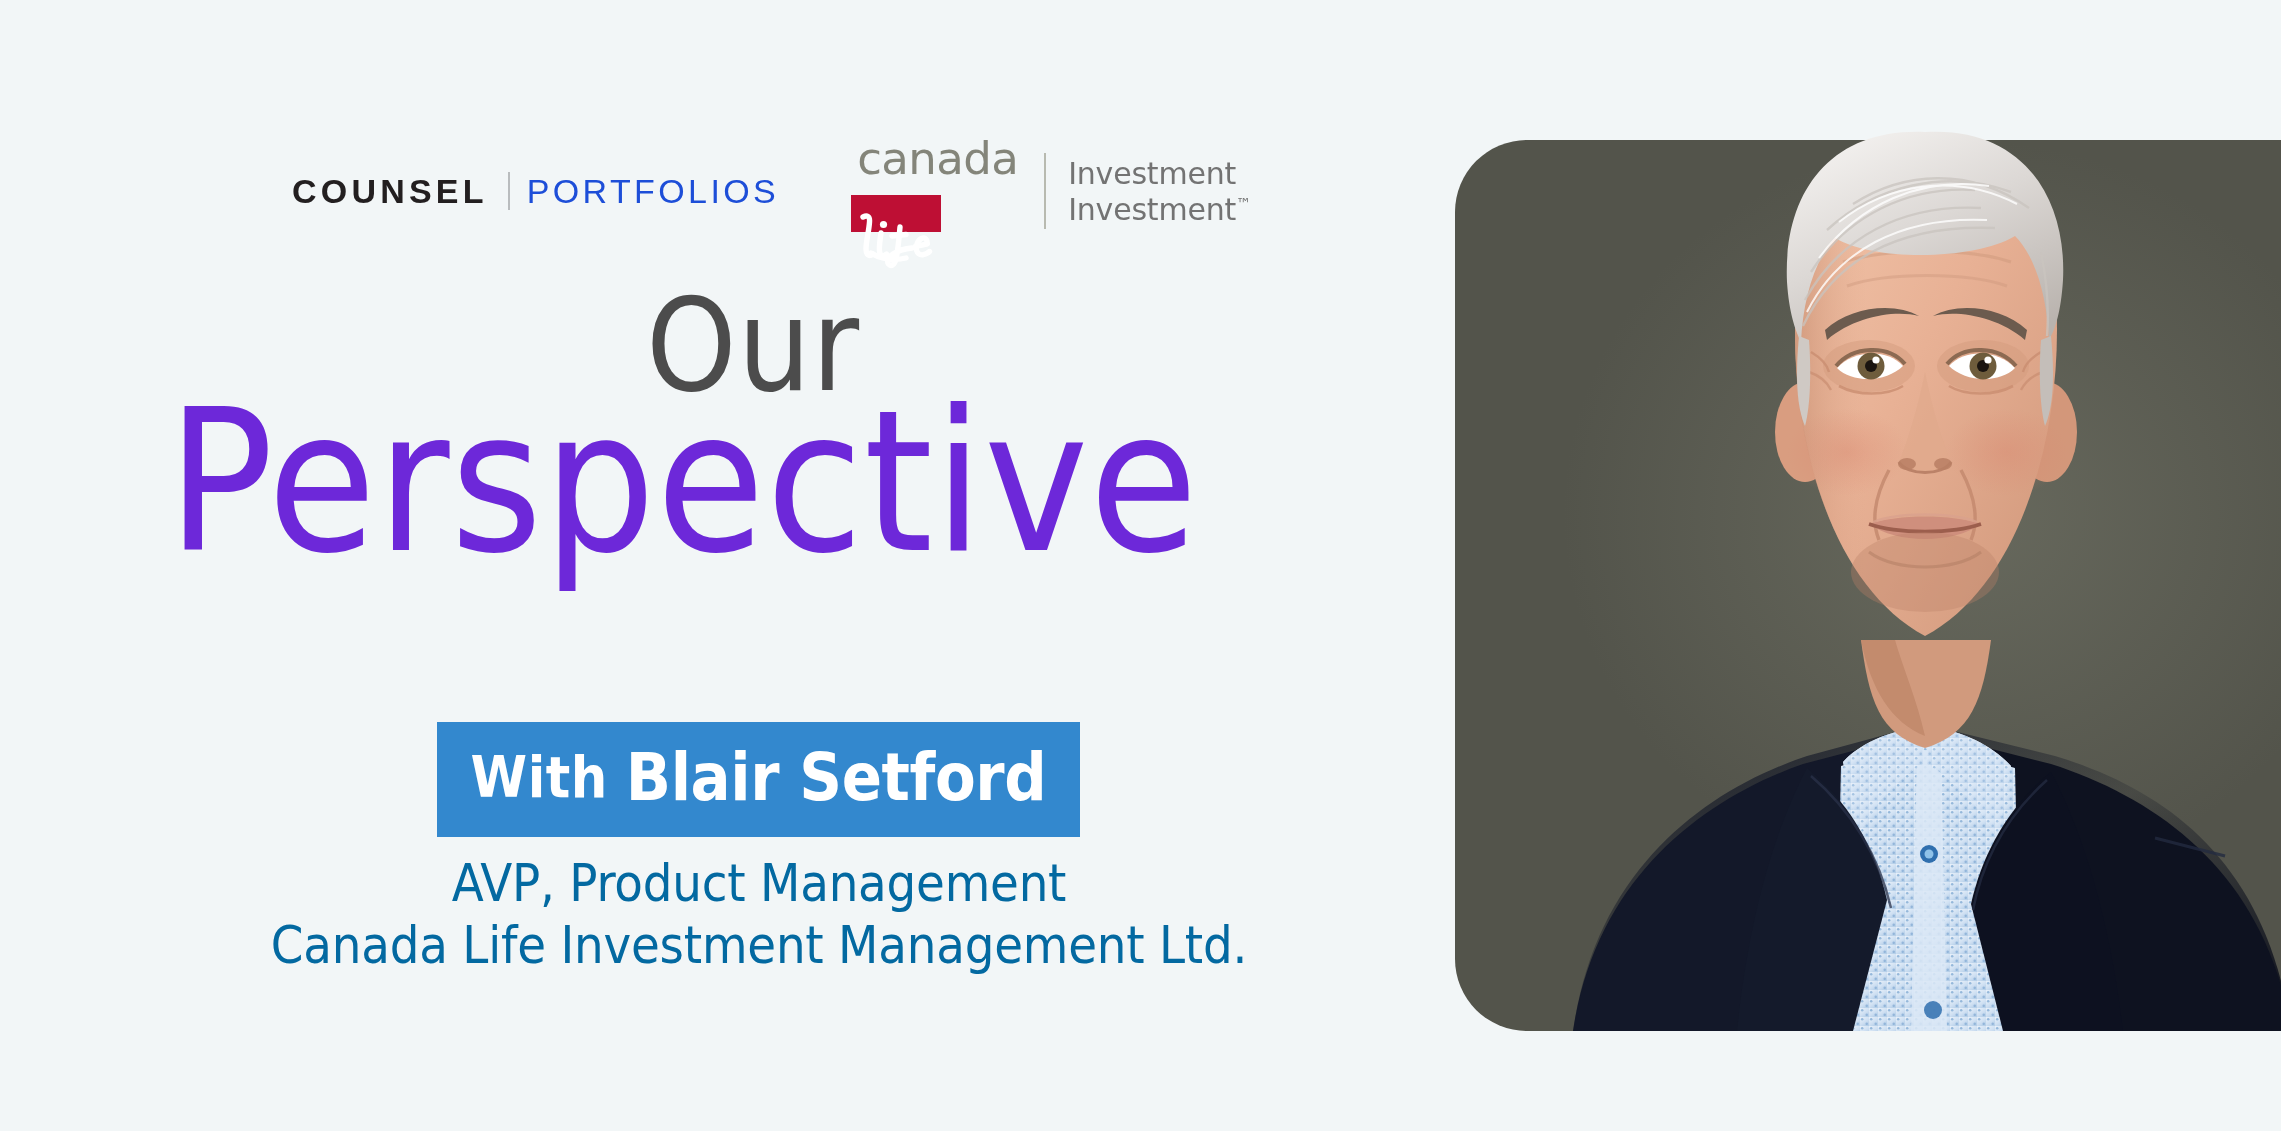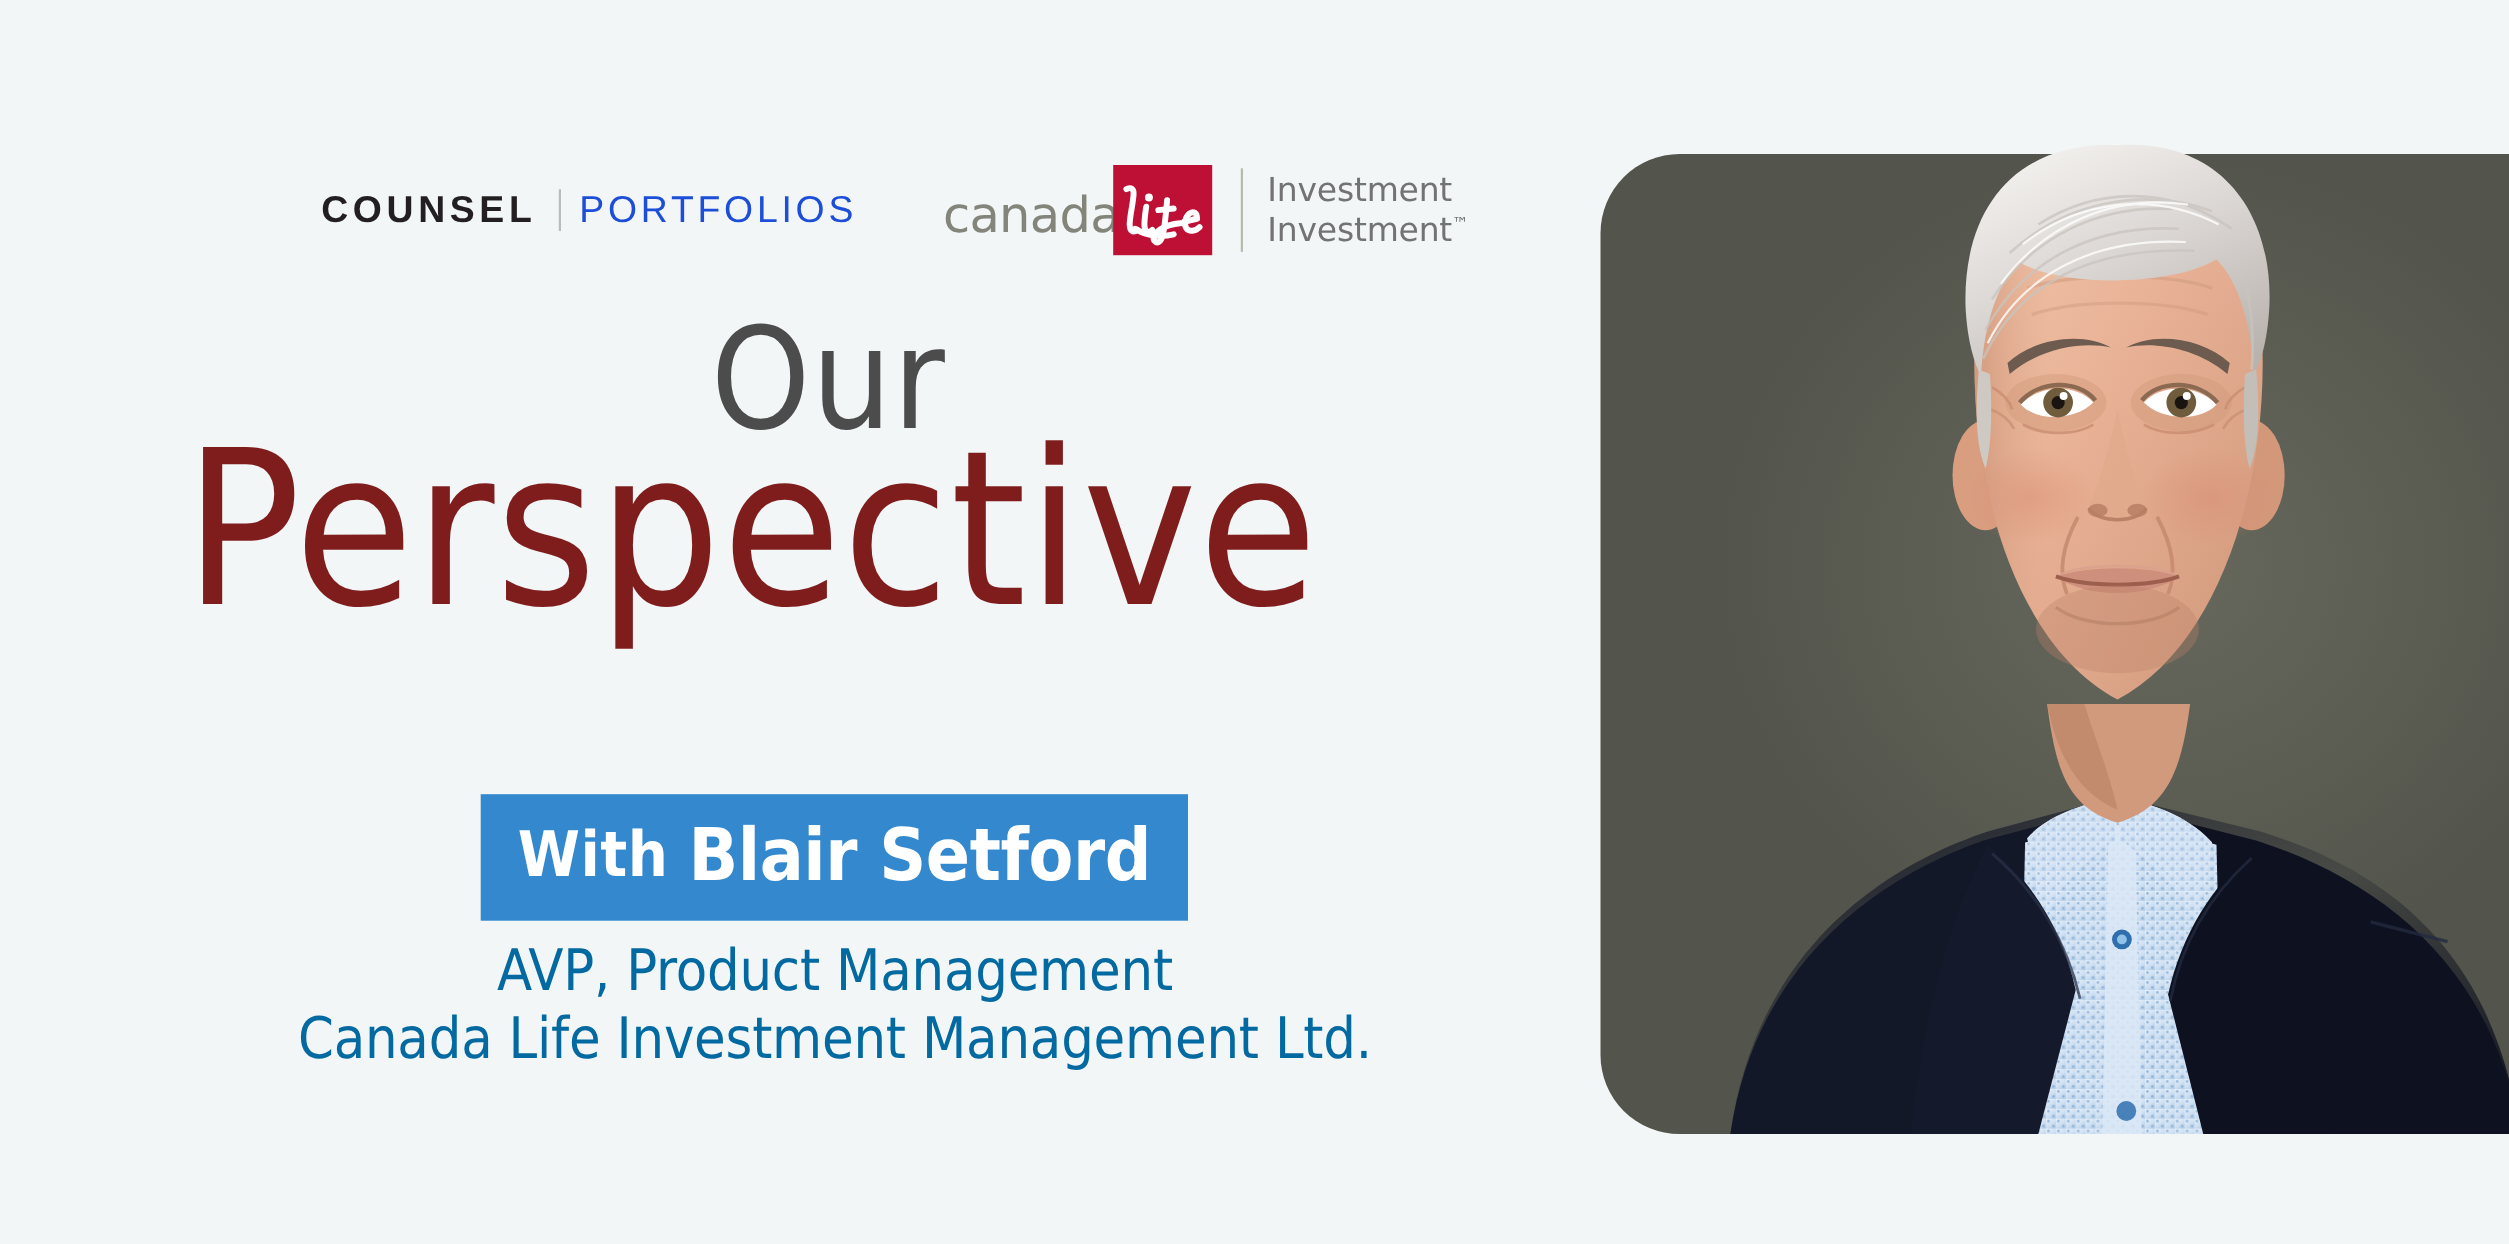--- a/index.html
+++ b/index.html
@@ -62,22 +62,23 @@
 
   
   .cl-lockup {
     display: flex;
     align-items: center;
     height: 82px;
   }
   .cl-mark {
     position: relative;
     display: flex;
-    align-items: flex-end;
+    align-items: flex-start;
     height: 82px;
+    flex-direction: column;
   }
   .cl-canada {
     font-family: "DejaVu Sans", sans-serif;
     font-size: 45px;
     font-weight: 400;
     color: #84857a;
     line-height: 1;
     position: relative;
     top: -14px;
     letter-spacing: -0.6px;
@@ -137,21 +138,21 @@
     line-height: 0.96;
     text-align: center;
     padding-left: 146px;
     letter-spacing: 1px;
   }
   .headline-perspective {
     font-family: "DejaVu Sans Condensed", "Liberation Sans Narrow", "Liberation Sans", sans-serif;
     font-stretch: condensed;
     font-weight: 300;
     font-size: 196px;
-    color: #7f1d1d;
+    color: #6d28d9;
     line-height: 0.92;
     text-align: center;
     margin-top: -16px;
     padding-left: 6px;
     letter-spacing: 1px;
   }
 
   
   .name-banner {
     position: absolute;

